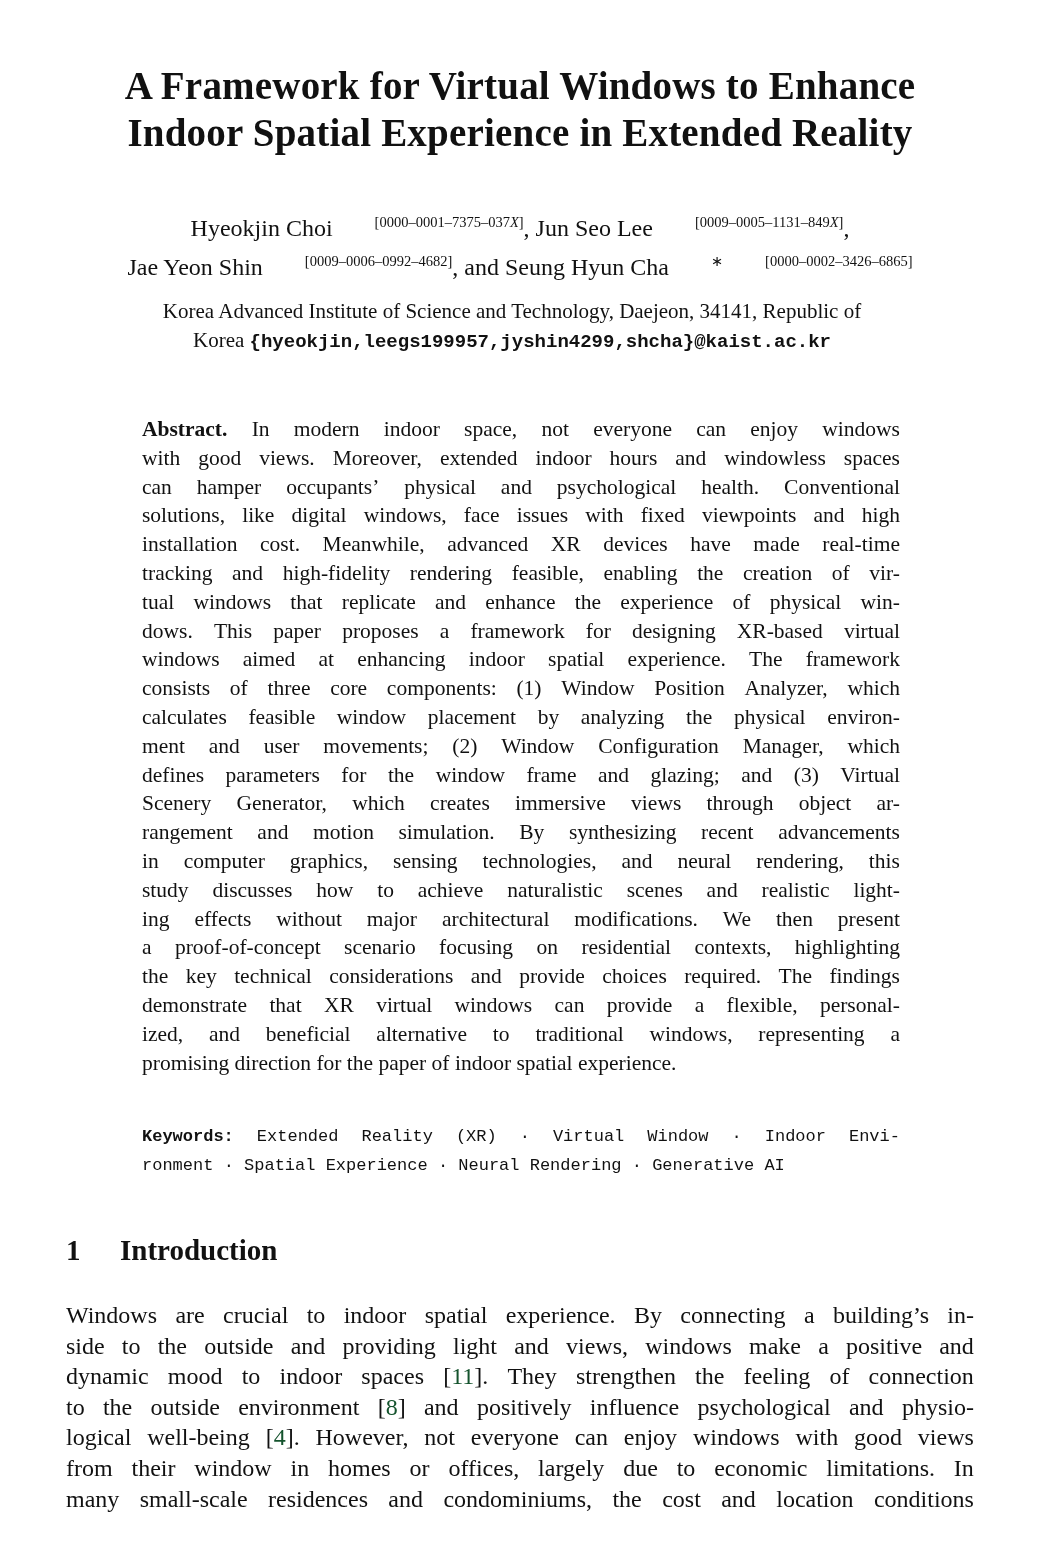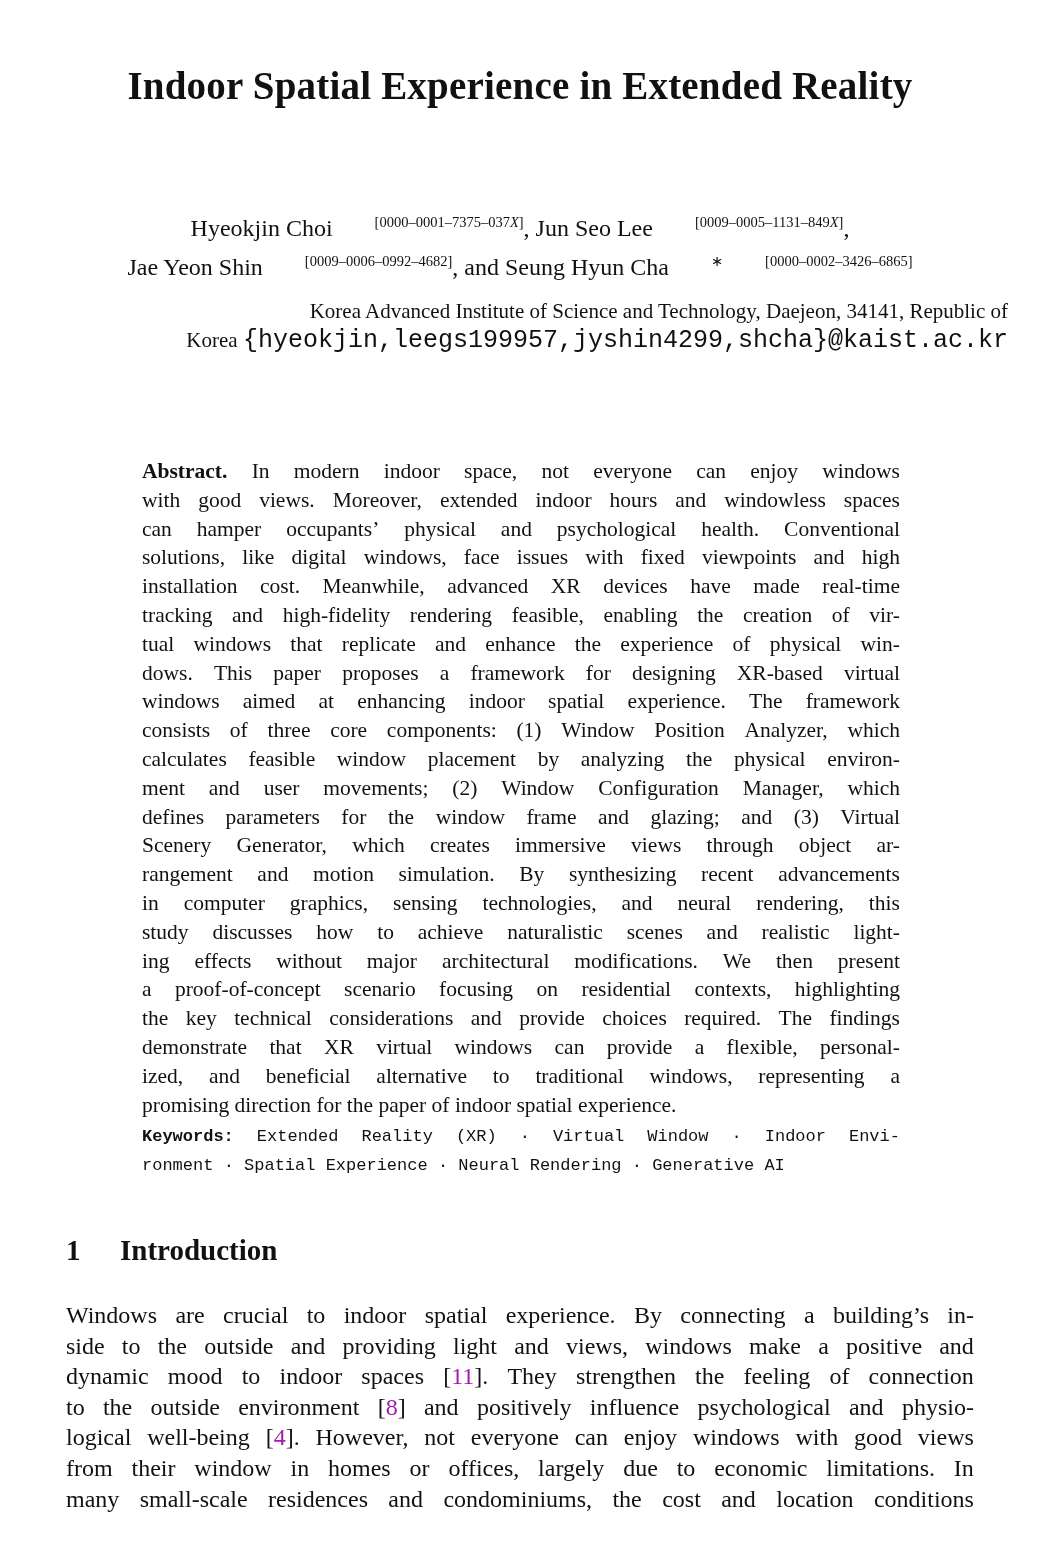--- a/index.html
+++ b/index.html
@@ -17,55 +17,56 @@
   .title .line { display: block; }
   .authors {
     position: absolute; left: 40px; width: 960px; top: 206px;
     text-align: center; font-family: "Liberation Serif", serif;
     font-size: 24px; line-height: 33px;
   }
   .authors .line { display: block; }
   .orcid { font-size: 14.5px; vertical-align: 9px; font-style: normal; margin-left: 42px; }
   .orcid i { font-style: italic; }
   .affil {
-    position: absolute; left: 48px; width: 960px; top: 297px;
-    text-align: right; font-family: "Liberation Serif", serif;
+    position: absolute; left: 32px; width: 960px; top: 297px;
+    text-align: center; font-family: "Liberation Serif", serif;
     font-size: 21px; line-height: 29px;
   }
   .affil .line { display: block; }
-  .mono { font-family: "Liberation Mono", monospace; font-size: 25px; font-weight: normal; }
+  .mono { font-family: "Liberation Mono", monospace; font-size: 19px; font-weight: bold; }
   .abstract {
-    position: absolute; left: 142px; width: 758px; top: 457px;
+    position: absolute; left: 142px; width: 758px; top: 415px;
     font-family: "Liberation Serif", serif; font-size: 21.5px; line-height: 28.8px;
   }
   .bold { font-weight: bold; }
   .keywords {
     position: absolute; left: 142px; width: 758px; top: 1123px;
     font-family: Liberation Mono, monospace; font-size: 17px; line-height: 28.8px;
   }
   .section-head {
     position: absolute; left: 66px; top: 1232px;
     font-family: "Liberation Serif", serif; font-weight: bold; font-size: 29px; line-height: 36px;
   }
   .section-head .num { display: inline-block; width: 54px; }
   .intro {
     position: absolute; left: 66px; width: 908px; top: 1300px;
     font-family: "Liberation Serif", serif; font-size: 24px; line-height: 30.6px;
   }
-  .cite { color: #a21caf; }
+  .cite { color: #14532d; }
   
   .line-flex { display: flex; justify-content: space-between; white-space: nowrap; }
   .line-left { display: block; white-space: nowrap; }
 </style>
 </head>
 <body>
 
 <div class="page">
 
   <div class="title">
+    <span class="line">A Framework for Virtual Windows to Enhance</span>
     <span class="line">Indoor Spatial Experience in Extended Reality</span>
   </div>
 
   <div class="authors">
     <span class="line">
       <span>Hyeokjin Choi</span><span class="orcid">[<span>0000–0001–7375–037</span><i>X</i>]</span><span>, </span><span>Jun Seo Lee</span><span class="orcid">[<span>0009–0005–1131–849</span><i>X</i>]</span><span>,</span>
     </span>
     <span class="line">
       <span>Jae Yeon Shin</span><span class="orcid">[<span>0009–0006–0992–4682</span>]</span><span>, and </span><span>Seung Hyun Cha</span><span class="orcid">∗</span><span class="orcid">[<span>0000–0002–3426–6865</span>]</span>
     </span>

